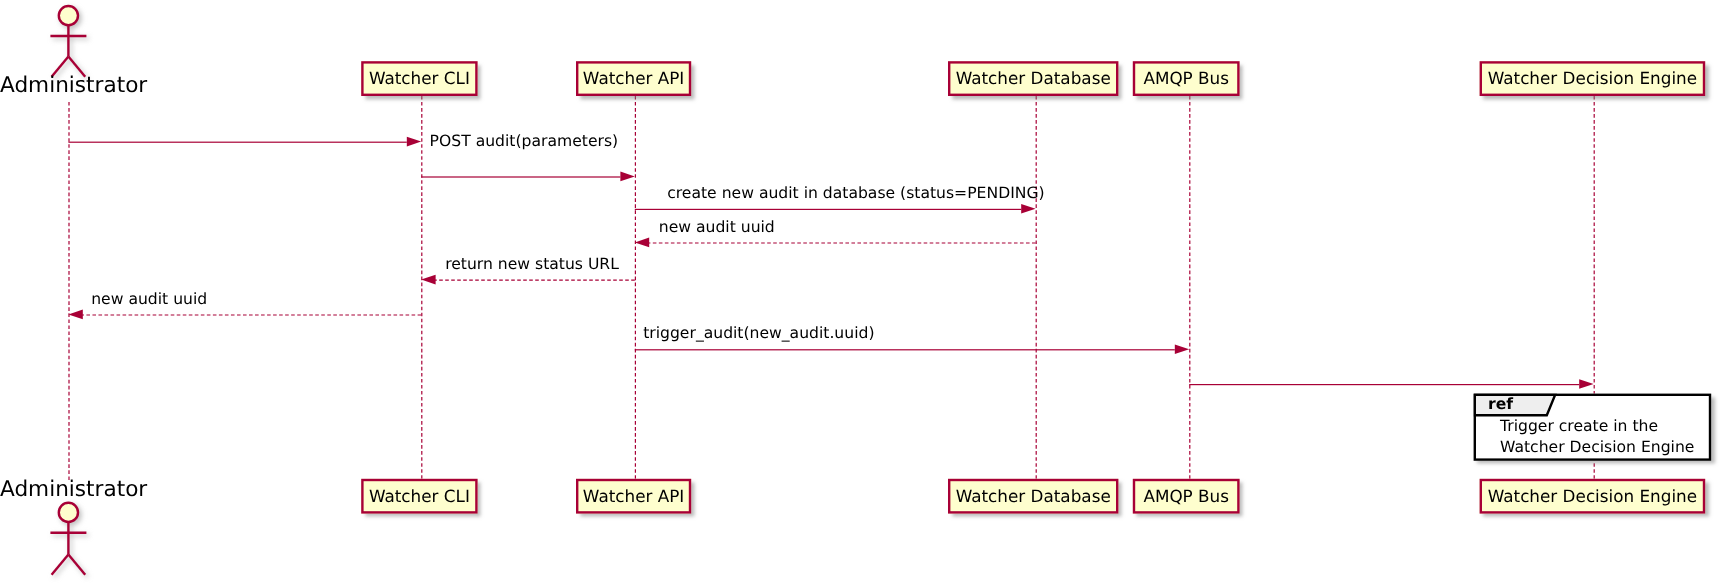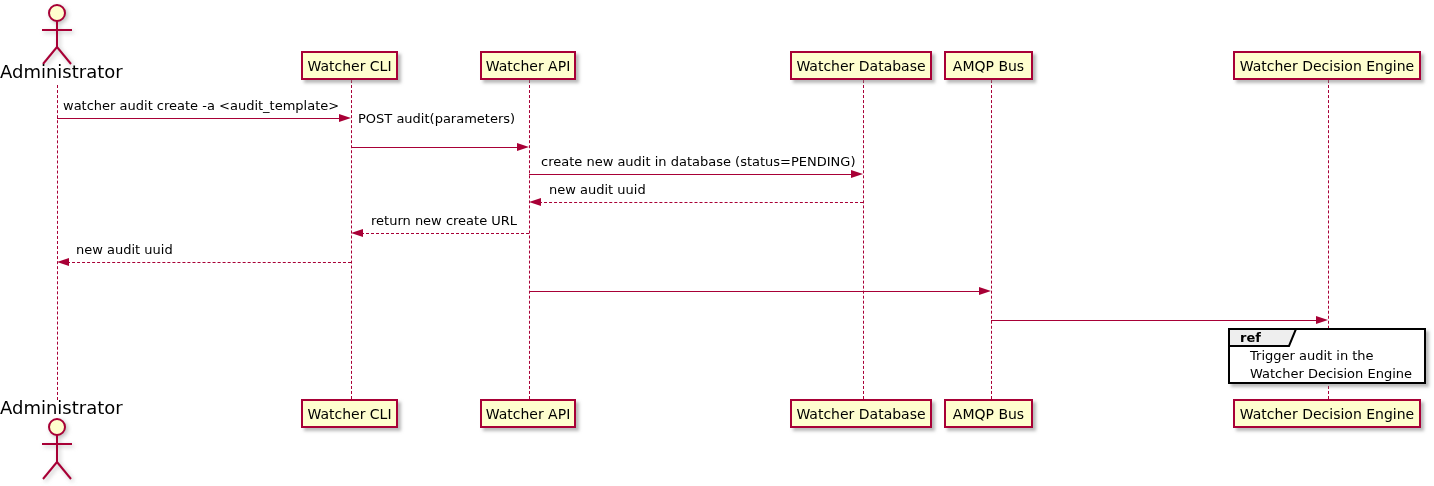--- a/index.html
+++ b/index.html
@@ -49,57 +49,57 @@
 
 <div class="diagram">
 
   <div class="lifeline" style="left:57px;top:85px;height:315px"></div>
   <div class="lifeline" style="left:351px;top:80px;height:319px"></div>
   <div class="lifeline" style="left:529px;top:80px;height:319px"></div>
   <div class="lifeline" style="left:863px;top:80px;height:319px"></div>
   <div class="lifeline" style="left:991px;top:80px;height:319px"></div>
   <div class="lifeline" style="left:1328px;top:80px;height:319px"></div>
 
-  <div class="msg-label" style="left:63px;top:98px">watcher audit create -a &lt;audit_template&gt;</div>
   <div class="msg-line solid" style="left:57px;top:118px;width:282px"></div>
   <div class="head head-right" style="left:339px;top:114px"></div>
 
   <div class="msg-label" style="left:358px;top:111px">POST audit(parameters)</div>
   <div class="msg-line solid" style="left:351px;top:147px;width:166px"></div>
   <div class="head head-right" style="left:517px;top:143px"></div>
 
-  <div class="msg-label" style="left:541px;top:154px">create new audit in database (status=PENDING)</div>
+  <div class="msg-label" style="left:556px;top:154px">create new audit in database (status=PENDING)</div>
   <div class="msg-line solid" style="left:529px;top:174px;width:322px"></div>
   <div class="head head-right" style="left:851px;top:170px"></div>
 
   <div class="msg-label" style="left:549px;top:182px">new audit uuid</div>
   <div class="msg-line dashed" style="left:539px;top:202px;width:324px"></div>
   <div class="head head-left" style="left:529px;top:198px"></div>
 
-  <div class="msg-label" style="left:371px;top:213px">return new create URL</div>
+  <div class="msg-label" style="left:371px;top:213px">return new status URL</div>
   <div class="msg-line dashed" style="left:361px;top:233px;width:168px"></div>
   <div class="head head-left" style="left:351px;top:229px"></div>
 
   <div class="msg-label" style="left:76px;top:242px">new audit uuid</div>
   <div class="msg-line dashed" style="left:67px;top:262px;width:284px"></div>
   <div class="head head-left" style="left:57px;top:258px"></div>
 
+  <div class="msg-label" style="left:536px;top:271px">trigger_audit(new_audit.uuid)</div>
   <div class="msg-line solid" style="left:529px;top:291px;width:450px"></div>
   <div class="head head-right" style="left:979px;top:287px"></div>
 
   <div class="msg-line solid" style="left:991px;top:320px;width:325px"></div>
   <div class="head head-right" style="left:1316px;top:316px"></div>
 
   <div class="ref-box">
     <svg class="ref-tab" width="80" height="20" viewBox="0 0 80 20">
       <polygon points="1,1 68,1 61,18 1,18" fill="#EEEEEE" stroke="#000000" stroke-width="2"></polygon>
     </svg>
     <span class="ref-keyword">ref</span>
     <div class="ref-body">
-      <div>Trigger audit in the</div>
+      <div>Trigger create in the</div>
       <div>Watcher Decision Engine</div>
     </div>
   </div>
 
   <div class="pbox" style="left:301px;top:51px;width:97px">Watcher CLI</div>
   <div class="pbox" style="left:480px;top:51px;width:96px">Watcher API</div>
   <div class="pbox" style="left:790px;top:51px;width:142px">Watcher Database</div>
   <div class="pbox" style="left:944px;top:51px;width:89px">AMQP Bus</div>
   <div class="pbox" style="left:1233px;top:51px;width:188px">Watcher Decision Engine</div>
 

